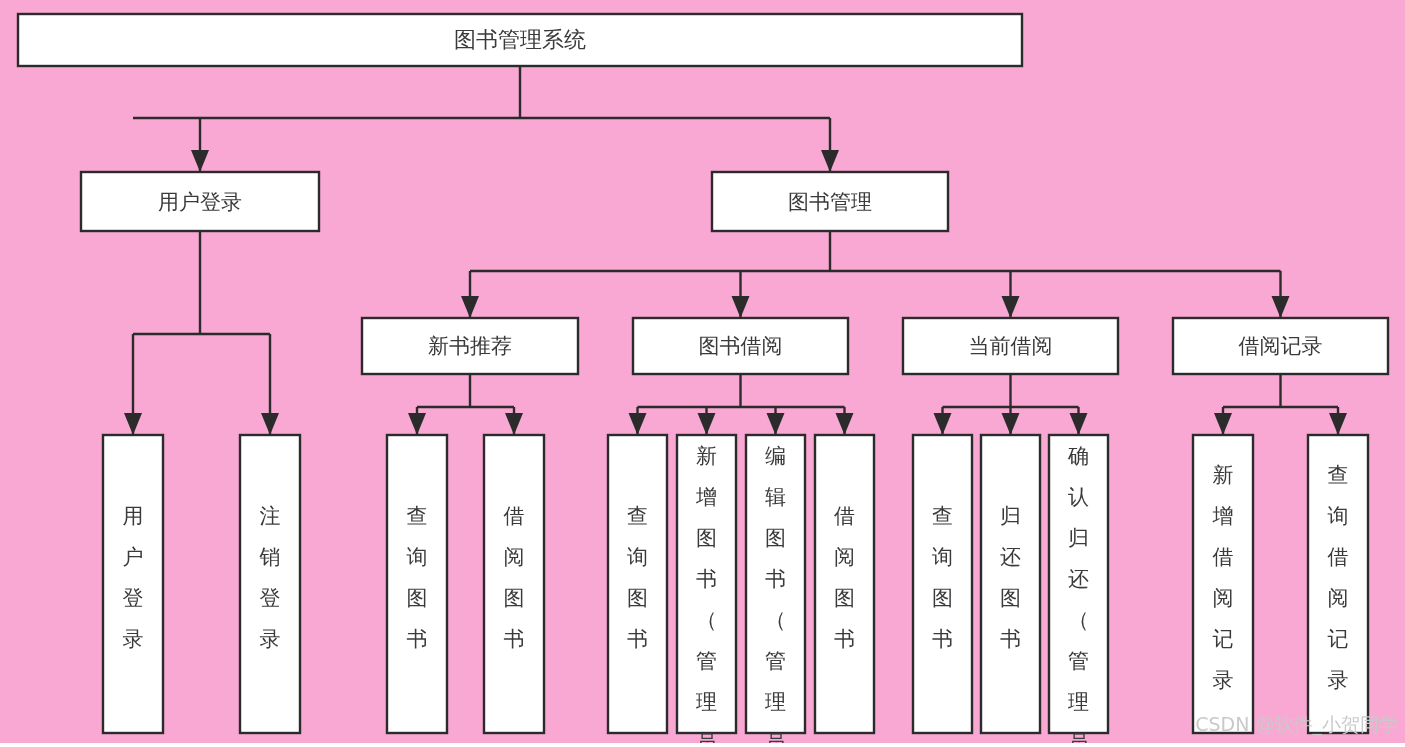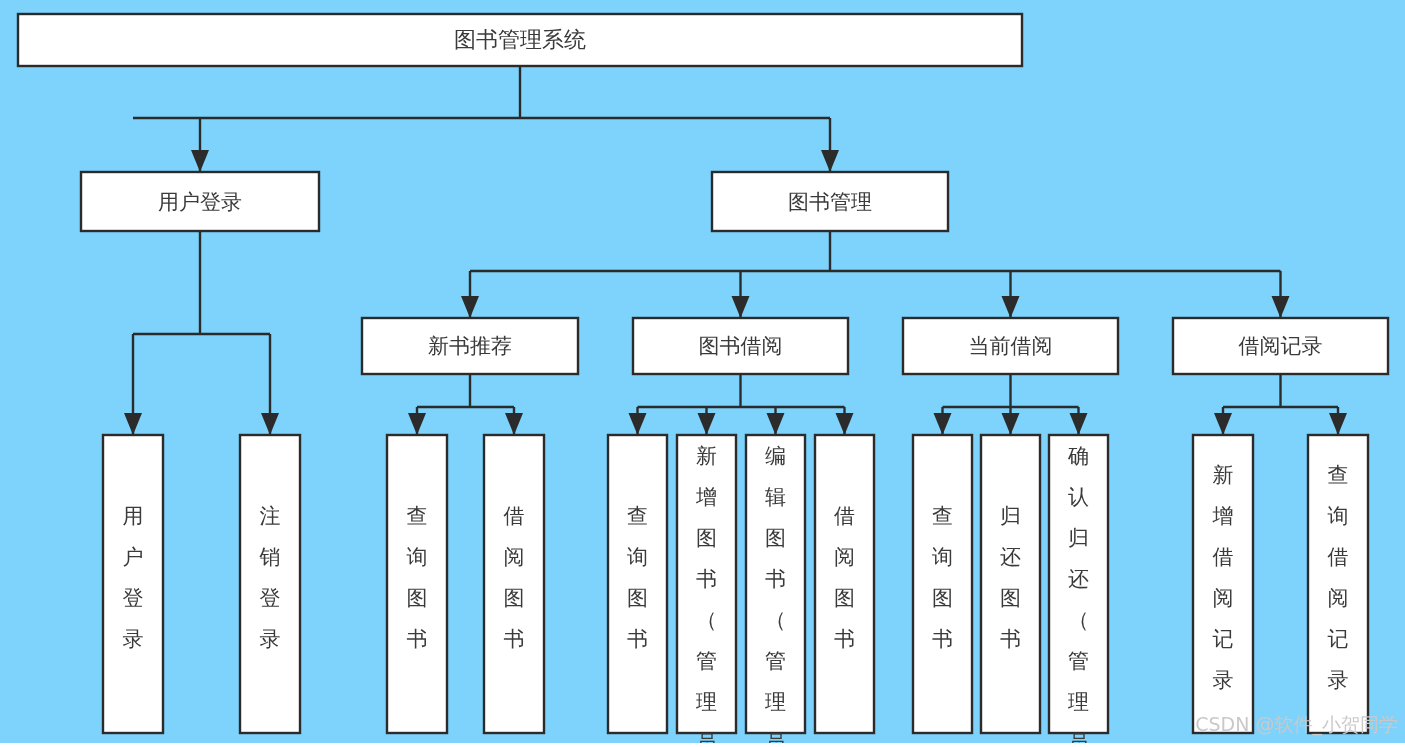--- a/index.html
+++ b/index.html
@@ -8,21 +8,21 @@
     padding: 0;
     background: #ffffff;
   }
   body {
     font-family: "Liberation Sans", "DejaVu Sans", sans-serif;
   }
   #diagram-root {
     position: relative;
     width: 1405px;
     height: 743px;
-    background: #7dd3fc;
+    background: #f9a8d4;
     overflow: hidden;
   }
   svg.diagram-canvas {
     position: absolute;
     top: 0;
     left: 0;
     width: 1405px;
     height: 747px;
     display: block;
   }

